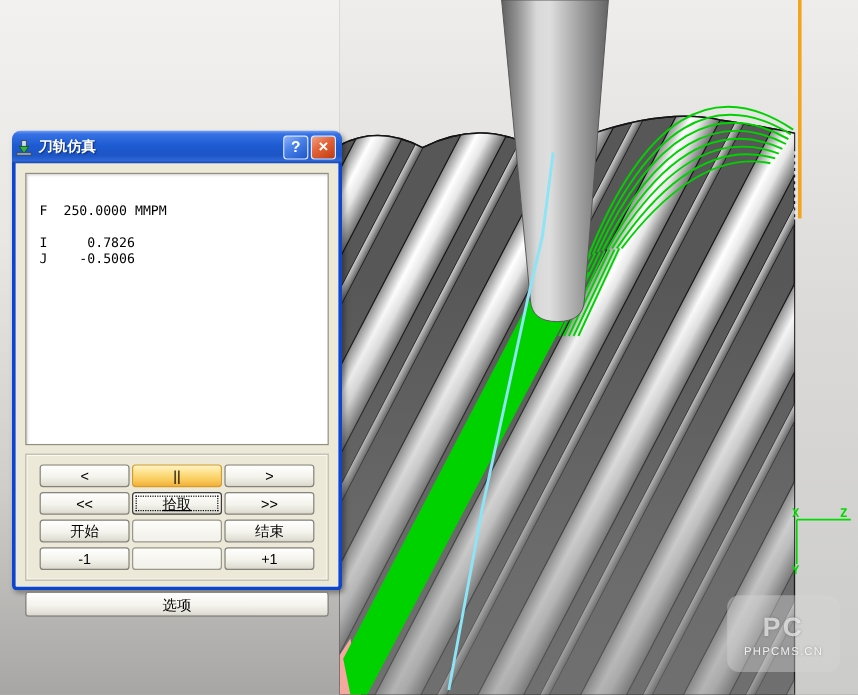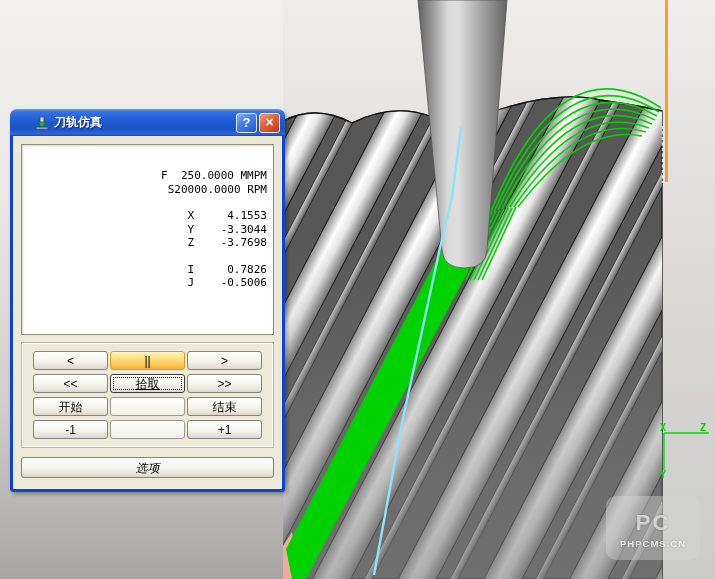--- a/index.html
+++ b/index.html
@@ -27,42 +27,42 @@
     display:flex;flex-direction:column;align-items:center;justify-content:center;
     pointer-events:none;
   }
   .watermark .logo{
     font-size:22px;font-weight:bold;letter-spacing:2px;line-height:30px;
     color:rgba(255,255,255,0.66);
     text-shadow:0 0 2px rgba(80,80,80,0.55);
     font-family:"Liberation Sans", sans-serif;
   }
   .watermark .site{
-    font-size:9.5px;font-weight:bold;letter-spacing:1px;
+    font-size:9.5px;font-weight:normal;letter-spacing:1px;
     color:rgba(255,255,255,0.85);
     text-shadow:0 0 2px rgba(80,80,80,0.5);
   }
 
   
   .dialog{
     position:absolute;left:10px;top:110px;width:275px;height:382px;
     background:#ece9d8;
     border:3px solid #0c45cf;
     border-top:none;
     border-radius:7px 7px 4px 4px;
     box-sizing:border-box;
     box-shadow:2px 2px 4px rgba(0,0,0,0.35);
     z-index:10;
   }
   .titlebar{
     height:27px;margin:-1px -3px 0 -3px;
     border-radius:7px 7px 0 0;
     background:linear-gradient(180deg,#6f9df5 0%,#3672e4 10%,#1e5bd2 45%,#1c55c6 75%,#2f67d8 92%,#1746ad 100%);
     display:flex;align-items:center;
-    padding:0 5px 0 24px;box-sizing:border-box;
+    padding:0 5px 0 2px;box-sizing:border-box;
   }
   .title-icon{width:16px;height:16px;margin-right:4px;flex:0 0 auto;}
   .title-text{
     color:#fff;font-weight:bold;font-size:12px;
     text-shadow:1px 1px 1px #10307a;
     flex:1 1 auto;white-space:nowrap;overflow:hidden;
   }
   .tb-btn{
     width:21px;height:20px;margin-left:2px;border-radius:3px;
     border:1px solid #dfe9fb;box-sizing:border-box;
@@ -71,24 +71,24 @@
   }
   .tb-help{background:linear-gradient(145deg,#8db2f8 0%,#4b82ea 40%,#1f57c9 100%);}
   .tb-close{background:linear-gradient(145deg,#f1a184 0%,#e4663c 40%,#c03a10 100%);font-size:14px;line-height:16px;}
 
   .client{padding:8px;box-sizing:border-box;}
 
   .readout{
     background:#fff;
     border:1px solid #928e7e;
     box-shadow:inset 1px 1px 2px rgba(0,0,0,0.18);
-    height:191px;box-sizing:border-box;
+    height:227px;box-sizing:border-box;
     padding:24px 6px 6px 11px;
     font-family:"DejaVu Sans Mono", monospace;
-    font-size:11px;line-height:13.5px;color:#000;text-align:right;
+    font-size:11px;line-height:13.5px;color:#000;
   }
   .rline{white-space:pre;}
   .rgroup{margin-bottom:13px;}
 
   .btn-panel{
     margin-top:7px;
     border:1px solid #bcb9a8;
     box-shadow:inset 0 0 0 1px rgba(255,255,255,0.75);
     padding:8px 11px;box-sizing:border-box;
     display:grid;grid-template-columns:repeat(3,1fr);
@@ -108,21 +108,21 @@
   }
   .xpbtn.pick{
     border:1px solid #3a3a3a;
     outline:1px dotted #000;outline-offset:-4px;text-decoration:underline;
   }
   .xpbtn.blank{
     background:linear-gradient(180deg,#fdfdfa 0%,#f1f0e9 100%);
     border:1px solid #9a988e;
   }
   .options-btn{
-    display:block;margin-top:9px;width:100%;height:21px;line-height:18px;font-style:italic;
+    display:block;margin-top:9px;width:100%;height:21px;line-height:18px;
   }
 </style>
 </head>
 <body>
 
 <div class="workspace"></div>
 
 <div class="viewport">
   <svg width="432" height="579" viewBox="283 0 432 579">
     <defs>
@@ -256,26 +256,20 @@
     </svg>
     <span class="title-text">刀轨仿真</span>
     <div class="tb-btn tb-help">?</div>
     <div class="tb-btn tb-close">×</div>
   </div>
 
   <div class="client">
     <div class="readout">
       <div class="rgroup">
         <div class="rline">F  250.0000 MMPM</div>
-        <div class="rline">S20000.0000 RPM</div>
-      </div>
-      <div class="rgroup">
-        <div class="rline">X     4.1553</div>
-        <div class="rline">Y    -3.3044</div>
-        <div class="rline">Z    -3.7698</div>
       </div>
       <div class="rgroup">
         <div class="rline">I     0.7826</div>
         <div class="rline">J    -0.5006</div>
       </div>
     </div>
 
     <div class="btn-panel">
       <button class="xpbtn">&lt;</button>
       <button class="xpbtn pause">||</button>

